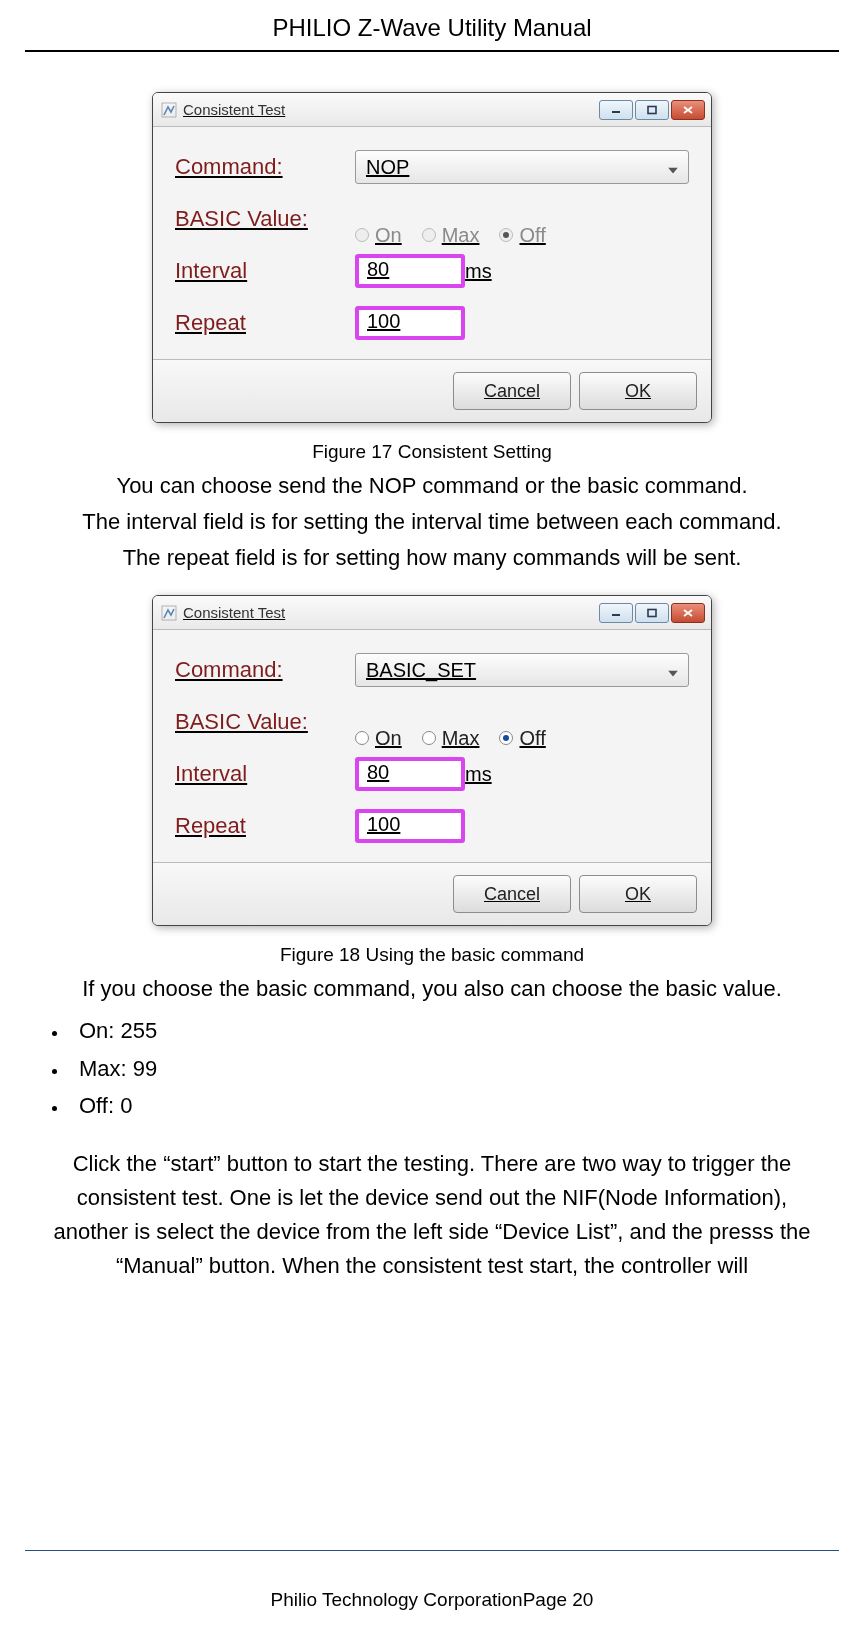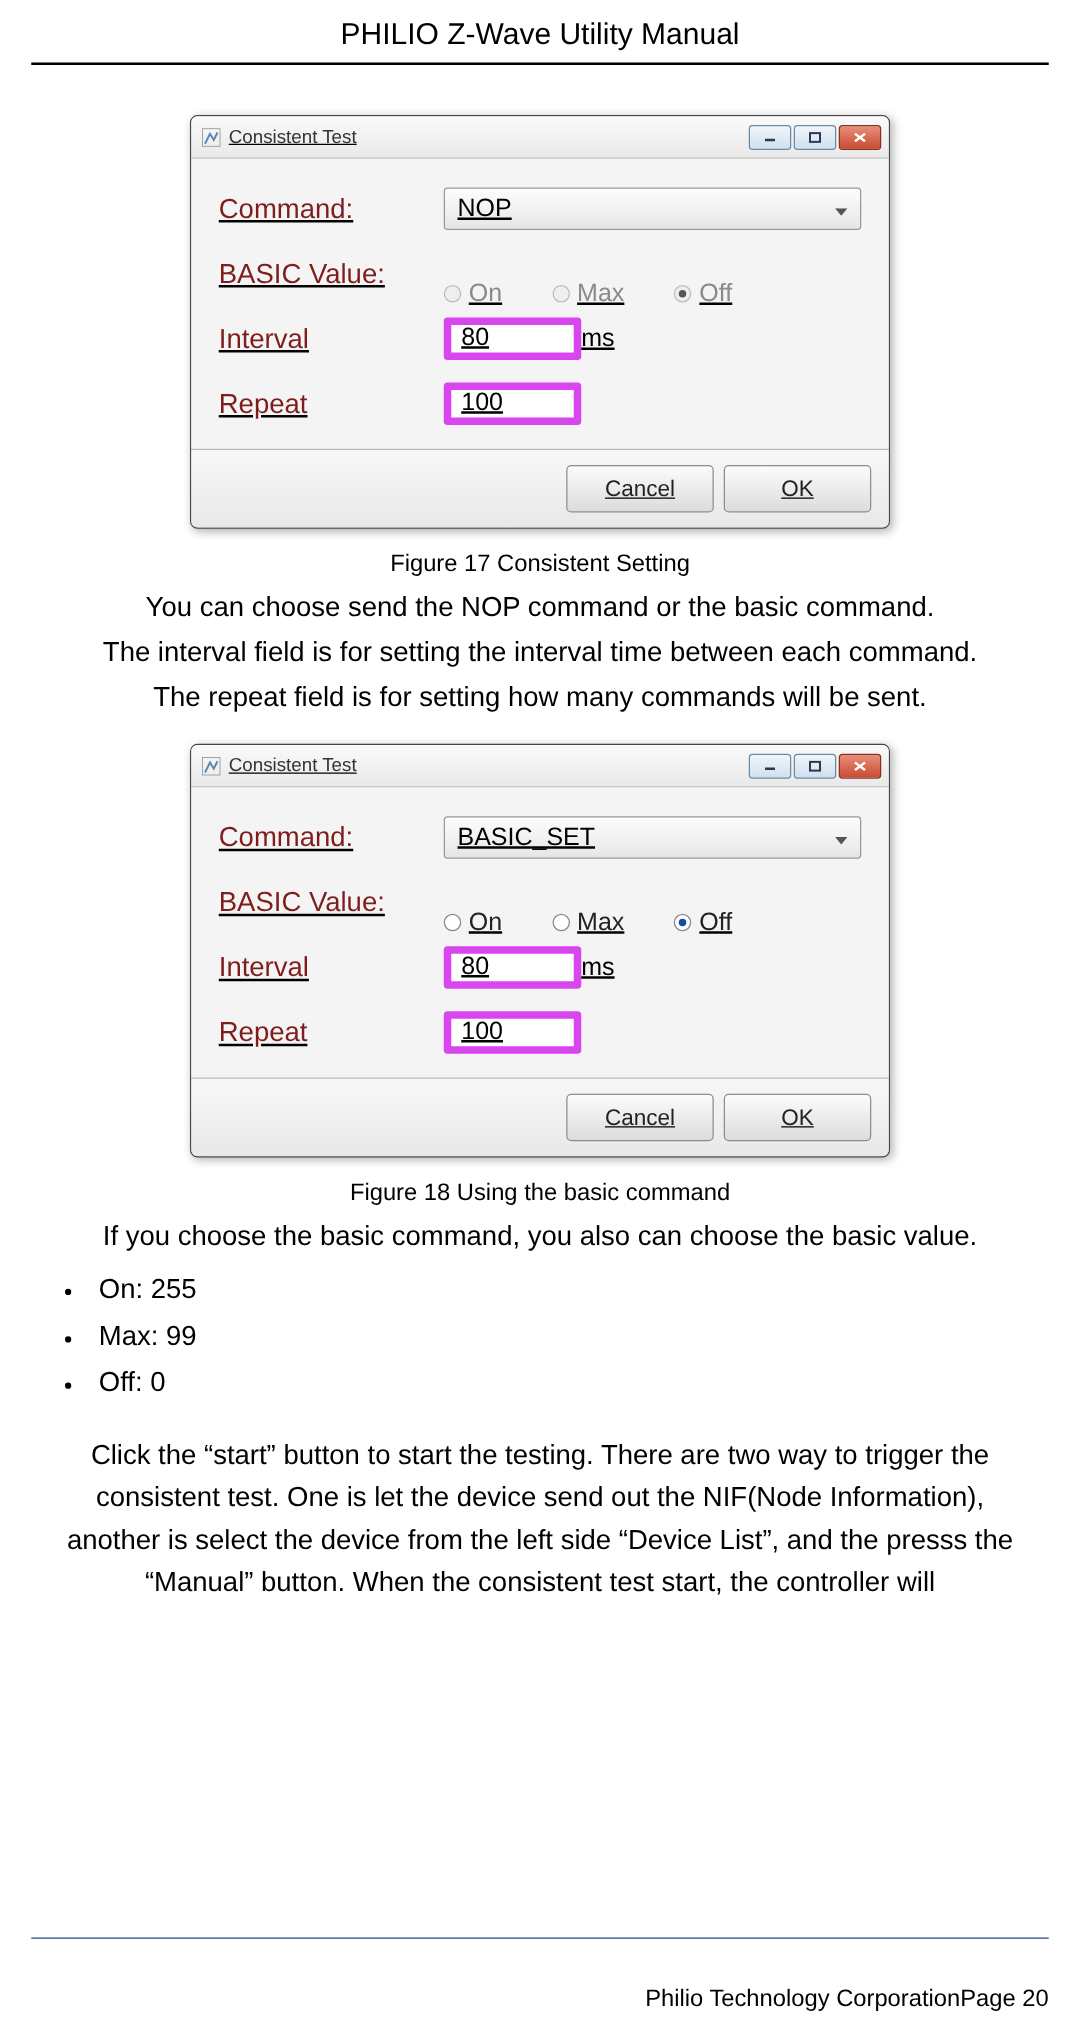--- a/index.html
+++ b/index.html
@@ -87,44 +87,44 @@
     border-radius: 3px;
     display:flex;
     align-items:center;
     padding: 0 10px;
     font-size: 20px;
     position:relative;
   }
   .combo .caret {
     position:absolute; right:10px; top:50%; transform:translateY(-50%);
   }
-  .radios { display:flex; gap:40px; align-items:center; font-size:20px;margin-top:32px; }
+  .radios { display:flex; gap:20px; align-items:center; font-size:20px;margin-top:32px; }
   .radio {
     display:flex; align-items:center; gap:6px;
   }
   .radio .dot {
     width:14px; height:14px; border:1px solid #888; border-radius:50%;
     display:flex; align-items:center; justify-content:center;
     background:#fff;
   }
   .radio .dot .inner { width:6px; height:6px; border-radius:50%; background:#555; display:none; }
   .radio.selected .dot .inner { display:block; }
   .radio.disabled { color:#8a8a8a; }
   .radio.disabled .dot { border-color:#bbb; background:#eee; }
   .radio.enabled { color:#222; }
   .radio.enabled.selected .dot .inner { background:#1a4aa0; }
   .textfield {
     width: 110px;
     height: 34px;
     background:#fff;
-    border:6px solid #d946ef;
+    border:4px solid #d946ef;
     border-radius:3px;
     font-size:20px;
     padding:0 8px;
-    display:flex; align-items:flex-end;
+    display:flex; align-items:flex-start;
   }
   .unit { font-size:20px; }
   .dialog-footer {
     border-top: 1px solid #bbb;
     background: linear-gradient(#f8f8f8,#e8e8e8);
     padding: 12px 14px;
     display:flex;
     justify-content:flex-end;
     gap:8px;
   }
@@ -151,21 +151,21 @@
     position:absolute;
     left:25px; right:25px;
     bottom: 66px;
     border:none; border-top:1px solid #2b4a8a;
   }
   .footer {
     position:absolute;
     left:25px; right:25px; bottom: 12px;
   }
   .footer-row {
-    display:flex; justify-content:flex-end;
+    display:flex; justify-content:center;
     font-size:19px;
     margin-bottom: 2px;
   }
   .footer-conf {
     text-align:center;
     font-size:24px;
     font-weight:bold;
   }
 </style>
 </head>

